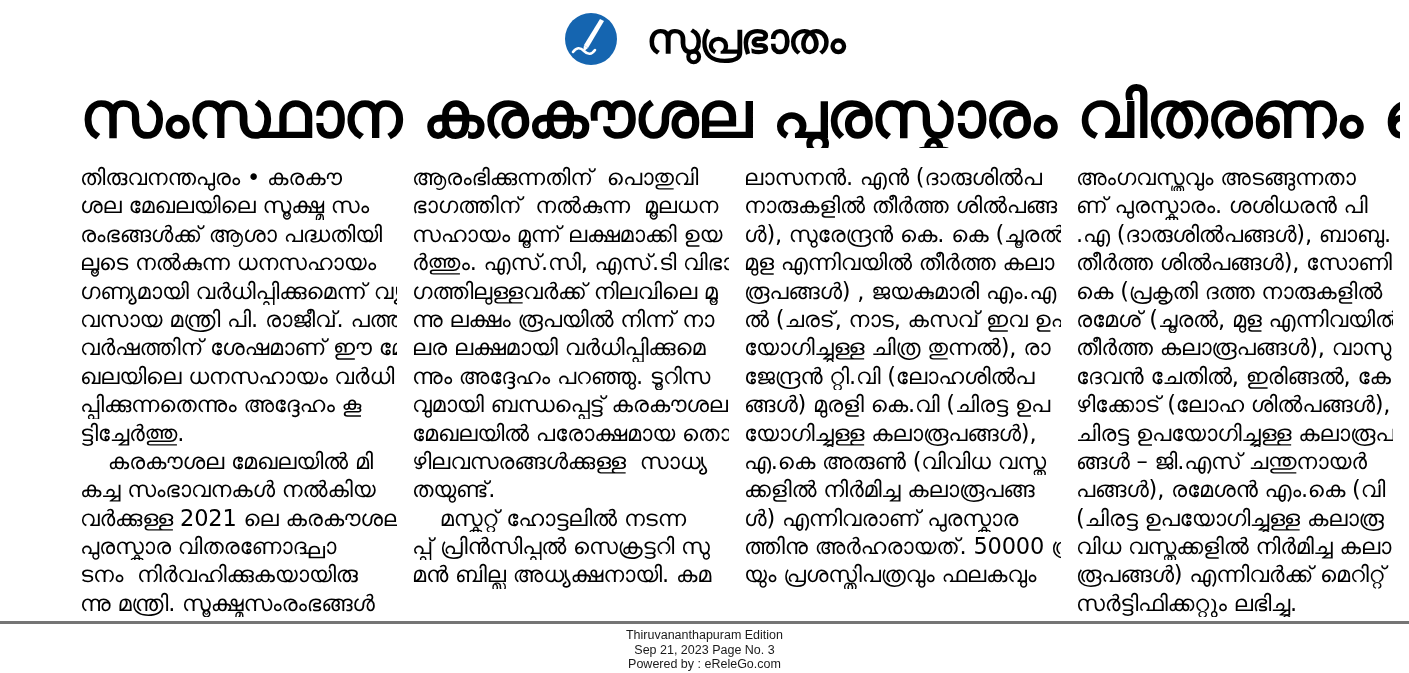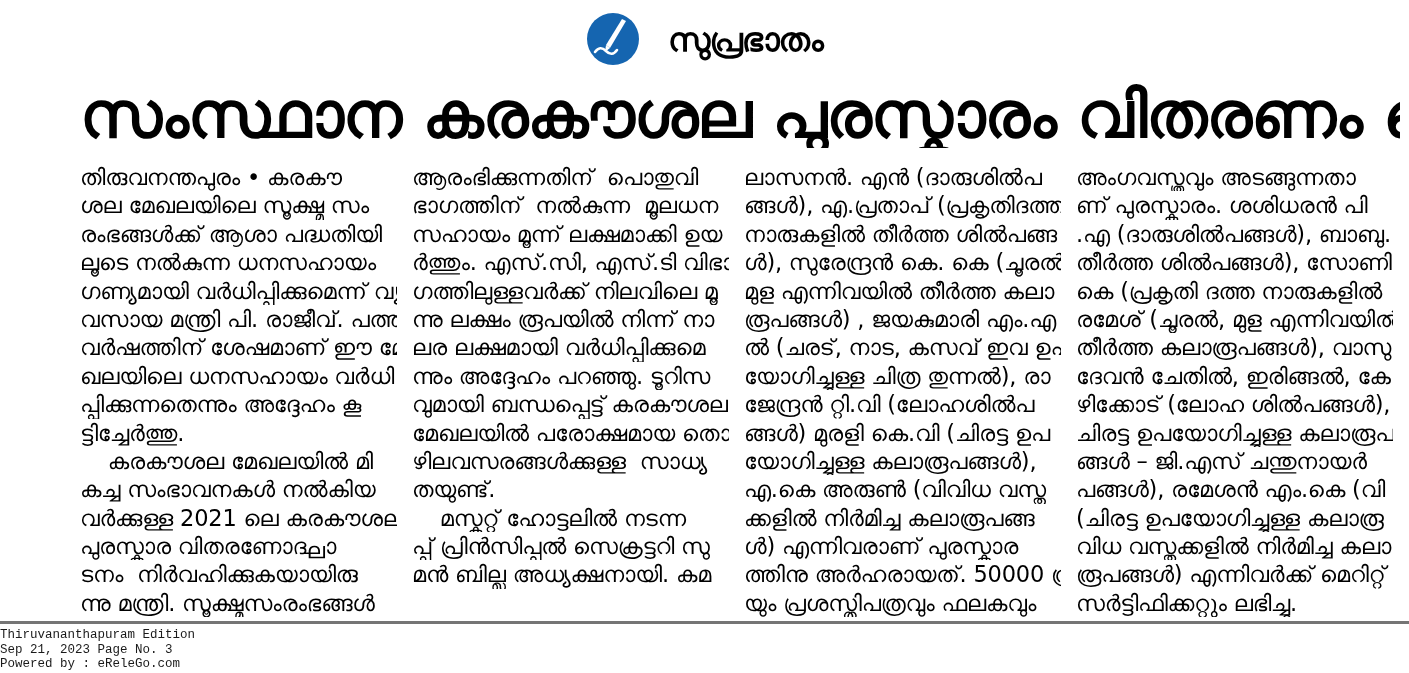--- a/index.html
+++ b/index.html
@@ -11,21 +11,21 @@
   }
   .page { position: absolute; inset: 0; }
 
   
   .masthead {
     position: absolute; top: 10px; left: 0; width: 1409px; height: 58px;
     display: flex; align-items: center; justify-content: center; gap: 10px;
   }
   .masthead-icon { width: 54px; height: 54px; flex: 0 0 auto; }
   .masthead-title {
-    font-size: 33px; font-weight: bold; letter-spacing: -1px;
+    font-size: 42px; font-weight: bold; letter-spacing: -1px;
     line-height: 1; white-space: nowrap; margin-left: 18px;
   }
 
   
   .headline {
     position: absolute; top: 82px; left: 80px; width: 1320px; height: 66px;
     font-size: 64px; font-weight: bold; line-height: 66px;
     white-space: nowrap; overflow: hidden; letter-spacing: -1px;
   }
 
@@ -40,21 +40,22 @@
     overflow: hidden; letter-spacing: -0.2px;
   }
 
   
   .divider {
     position: absolute; top: 621px; left: 0; width: 1409px; height: 0;
     border-top: 3px solid #757575;
   }
   .footer {
     position: absolute; top: 628px; left: 0; width: 1409px;
-    font-family: Liberation Mono, monospace;
+    text-align: center;
+    font-family: Liberation Sans, sans-serif;
     font-size: 12.5px; line-height: 14.5px; color: #1a1a1a;
   }
 </style>
 </head>
 <body>
 
 <div class="page">
 
   <div class="masthead">
     <span class="masthead-icon">
@@ -101,21 +102,20 @@
         <div class="line">വുമായി ബന്ധപ്പെട്ട് കരകൗശല</div>
         <div class="line">മേഖലയിൽ പരോക്ഷമായ തൊ</div>
         <div class="line">ഴിലവസരങ്ങൾക്കുള്ള  സാധ്യ</div>
         <div class="line">തയുണ്ട്.</div>
         <div class="line">    മസ്കറ്റ് ഹോട്ടലിൽ നടന്ന</div>
         <div class="line">പ്പ് പ്രിൻസിപ്പൽ സെക്രട്ടറി സു</div>
         <div class="line">മൻ ബില്ല അധ്യക്ഷനായി. കമ</div>
       </div>
     <div class="column">
         <div class="line">ലാസനൻ. എൻ (ദാരുശിൽപ</div>
-        <div class="line">ങ്ങൾ), എ.പ്രതാപ് (പ്രകൃതിദത്ത</div>
         <div class="line">നാരുകളിൽ തീർത്ത ശിൽപങ്ങ</div>
         <div class="line">ൾ), സുരേന്ദ്രൻ കെ. കെ (ചൂരൽ</div>
         <div class="line">മുള എന്നിവയിൽ തീർത്ത കലാ</div>
         <div class="line">രൂപങ്ങൾ) , ജയകുമാരി എം.എ</div>
         <div class="line">ൽ (ചരട്, നാട, കസവ് ഇവ ഉപ</div>
         <div class="line">യോഗിച്ചുള്ള ചിത്ര തുന്നൽ), രാ</div>
         <div class="line">ജേന്ദ്രൻ റ്റി.വി (ലോഹശിൽപ</div>
         <div class="line">ങ്ങൾ) മുരളി കെ.വി (ചിരട്ട ഉപ</div>
         <div class="line">യോഗിച്ചുള്ള കലാരൂപങ്ങൾ),</div>
         <div class="line">എ.കെ അരുൺ (വിവിധ വസ്തു</div>

